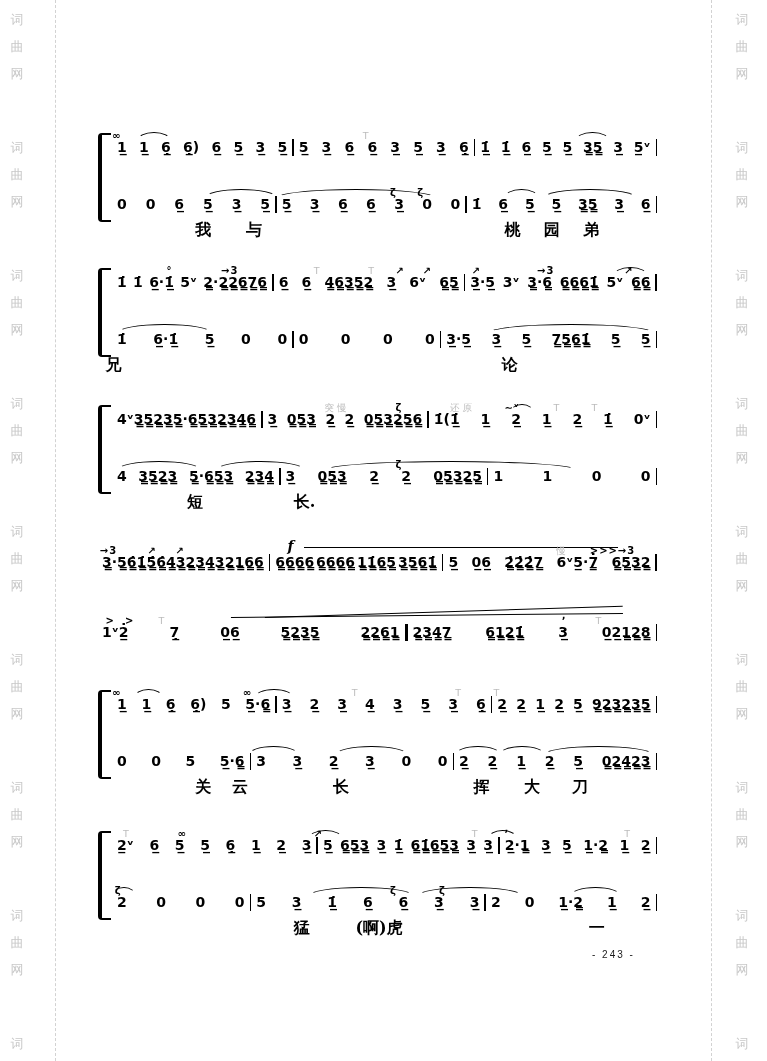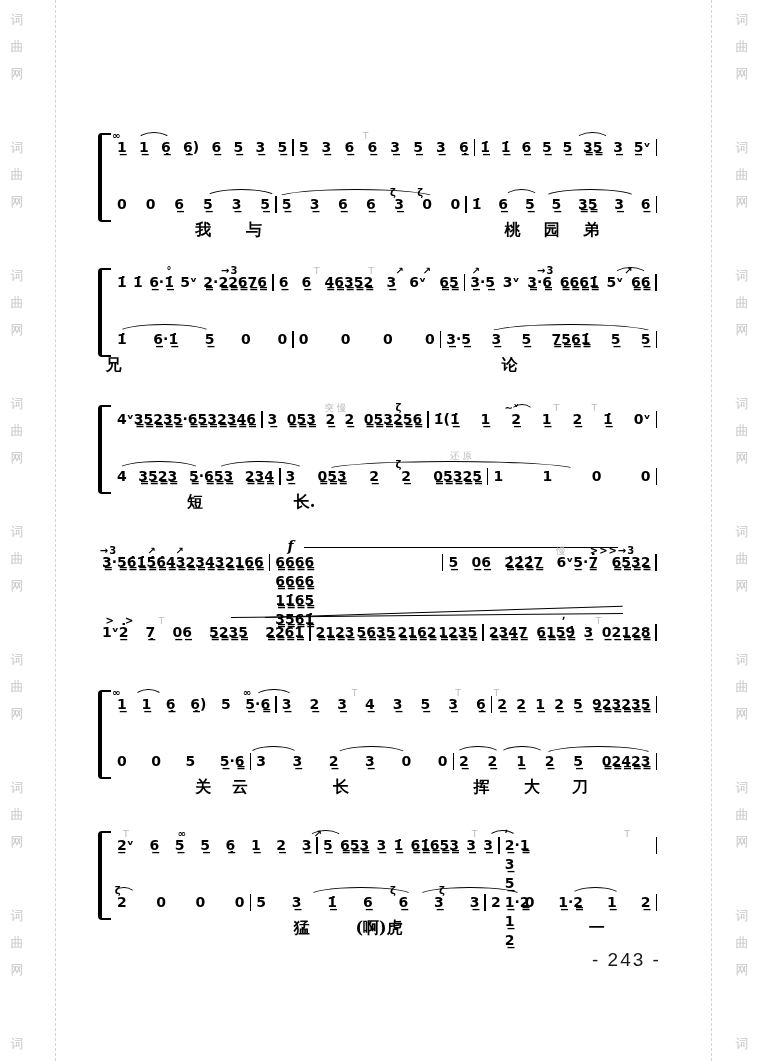--- a/index.html
+++ b/index.html
@@ -26,21 +26,21 @@
   .slur{position:absolute;top:-6px;height:8px;border:solid #000;
         border-width:1.5px 1.5px 0;border-color:#000 transparent transparent;
         border-radius:50% 50% 0 0/100% 100% 0 0;}
   .slur.ln{border-radius:0;border-width:1.5px 0 0;transform-origin:left center;}
   .mark{position:absolute;top:-12px;font-style:normal;font-weight:bold;font-size:10px;color:#000;
         white-space:pre;letter-spacing:1px;}
   .mark.gray{color:#bcbcbc;font-weight:400;font-size:9.5px;letter-spacing:3px;}
   .mark.ital{font-family:"DejaVu Serif",serif;font-style:italic;font-size:14px;top:-16px;}
   .lyric{position:absolute;top:84px;font-size:16px;font-weight:bold;color:#000;
          font-family:"DejaVu Serif",serif;white-space:pre;}
-  .pagenum{position:absolute;left:592px;top:949px;font-size:19px;color:#1a1a1a;
+  .pagenum{position:absolute;left:592px;top:949px;font-size:10px;color:#1a1a1a;
            letter-spacing:2px;font-family:"Liberation Sans",sans-serif;}
 </style>
 </head>
 <body>
 
 <div class="page">
   <div class="dashline" style="left:55px;"></div>
   <div class="dashline" style="left:711px;"></div>
   <div class="wm-col" style="left:8px;">
       <div class="wm-group" style="top: 6px;">
@@ -315,21 +315,21 @@
             <span class="tok">2̲</span>
             <span class="tok">1̲</span>
             <span class="tok">2̲</span>
             <span class="tok">1̲̇</span>
             <span class="tok">0ᵛ</span>
           </span>
           <span class="bar"></span>
           <i class="slur" style="left: 73%; width: 4%;"></i>
           <i class="mark gray" style="left: 39%;">突慢</i>
           <i class="mark" style="left: 52%;">ζ</i>
-          <i class="mark gray" style="left: 62%; margin-top: 48px;">还原</i>
+          <i class="mark gray" style="left: 62%;">还原</i>
           <i class="mark" style="left: 72%;">∼ᵛ</i>
           <i class="mark gray" style="left: 81%;">T</i>
           <i class="mark gray" style="left: 88%;">T</i>
         </div>
         <div class="mline l1 ind">
           <span class="measure" style="flex-grow: 4;">
             <span class="tok">4</span>
             <span class="tok">3̳5̳2̳3̳</span>
             <span class="tok">5̳·6̳5̳3̳</span>
             <span class="tok">2̳3̳4̳</span>
@@ -360,21 +360,21 @@
       </div>
       <div class="system" style="top: 551px; height: 26px;">
         <div class="mline l0">
           <span class="measure" style="flex-grow: 4;">
             <span class="tok">3̳·5̳6̳̇1̳̇</span>
             <span class="tok">5̳̇6̳̇4̳3̳</span>
             <span class="tok">2̳3̳4̳3̳</span>
             <span class="tok">2̳1̳6̳6̳</span>
           </span>
           <span class="bar"></span>
-          <span class="measure" style="flex-grow: 4; flex-direction: column;">
+          <span class="measure" style="flex-grow: 4;">
             <span class="tok">6̳6̳6̳6̳</span>
             <span class="tok">6̳6̳6̳6̳</span>
             <span class="tok">1̳1̳̇6̳5̳</span>
             <span class="tok">3̳5̳6̳1̳̇</span>
           </span>
           <span class="bar"></span>
           <span class="measure" style="flex-grow: 5;">
             <span class="tok">5̲</span>
             <span class="tok">0̲6̲</span>
             <span class="tok">2̳̇2̳̇2̳̇7̳</span>
@@ -395,30 +395,24 @@
       <div class="system" style="top: 621px; height: 26px;">
         <div class="mline l0">
           <span class="measure" style="flex-grow: 5;">
             <span class="tok">1ᵛ2̲̇</span>
             <span class="tok">7̲̣</span>
             <span class="tok">0̲6̲</span>
             <span class="tok">5̳2̳3̳5̳</span>
             <span class="tok">2̳2̳6̳1̳</span>
           </span>
           <span class="bar"></span>
-          <span class="measure" style="flex-grow: 4;">
-            <span class="tok">2̳1̳2̳3̳</span>
-            <span class="tok">5̳6̳3̳5̳</span>
-            <span class="tok">2̳1̳6̳2̳</span>
-            <span class="tok">1̳2̳3̳5̳</span>
-          </span>
           <span class="bar"></span>
           <span class="measure" style="flex-grow: 4;">
             <span class="tok">2̳3̳4̳7̳</span>
-            <span class="tok">6̳1̳5̳9̳̇</span>
+            <span class="tok">6̳1̳2̳1̳̇</span>
             <span class="tok">3̲</span>
             <span class="tok">0̲2̲1̳2̳8̳</span>
           </span>
           <span class="bar"></span>
           <i class="slur ln" style="left: 24%; width: 70%; transform: rotate(-0.6deg);"></i>
           <i class="slur ln" style="left: 30%; width: 64%; transform: rotate(-1.8deg);"></i>
           <i class="mark" style="left: 1.5%;">&gt;</i>
           <i class="mark" style="left: 5%;">&gt;</i>
           <i class="mark gray" style="left: 11%;">T</i>
           <i class="mark" style="left: 83%;">ʼ</i>
@@ -521,21 +515,21 @@
           <span class="measure" style="flex-grow: 7;">
             <span class="tok">5̲</span>
             <span class="tok">6̳5̳3̳</span>
             <span class="tok">3̲</span>
             <span class="tok">1̲̇</span>
             <span class="tok">6̳1̳̇6̳5̳3̳</span>
             <span class="tok">3̲</span>
             <span class="tok">3̲</span>
           </span>
           <span class="bar"></span>
-          <span class="measure" style="flex-grow: 6; flex-direction: column;">
+          <span class="measure" style="flex-grow: 6;">
             <span class="tok">2̲·1̳</span>
             <span class="tok">3̲</span>
             <span class="tok">5̲</span>
             <span class="tok">1̲·2̳</span>
             <span class="tok">1̲</span>
             <span class="tok">2̲</span>
           </span>
           <span class="bar"></span>
           <i class="slur" style="left: 36%; width: 6%;"></i>
           <i class="slur" style="left: 69%; width: 5%;"></i>

